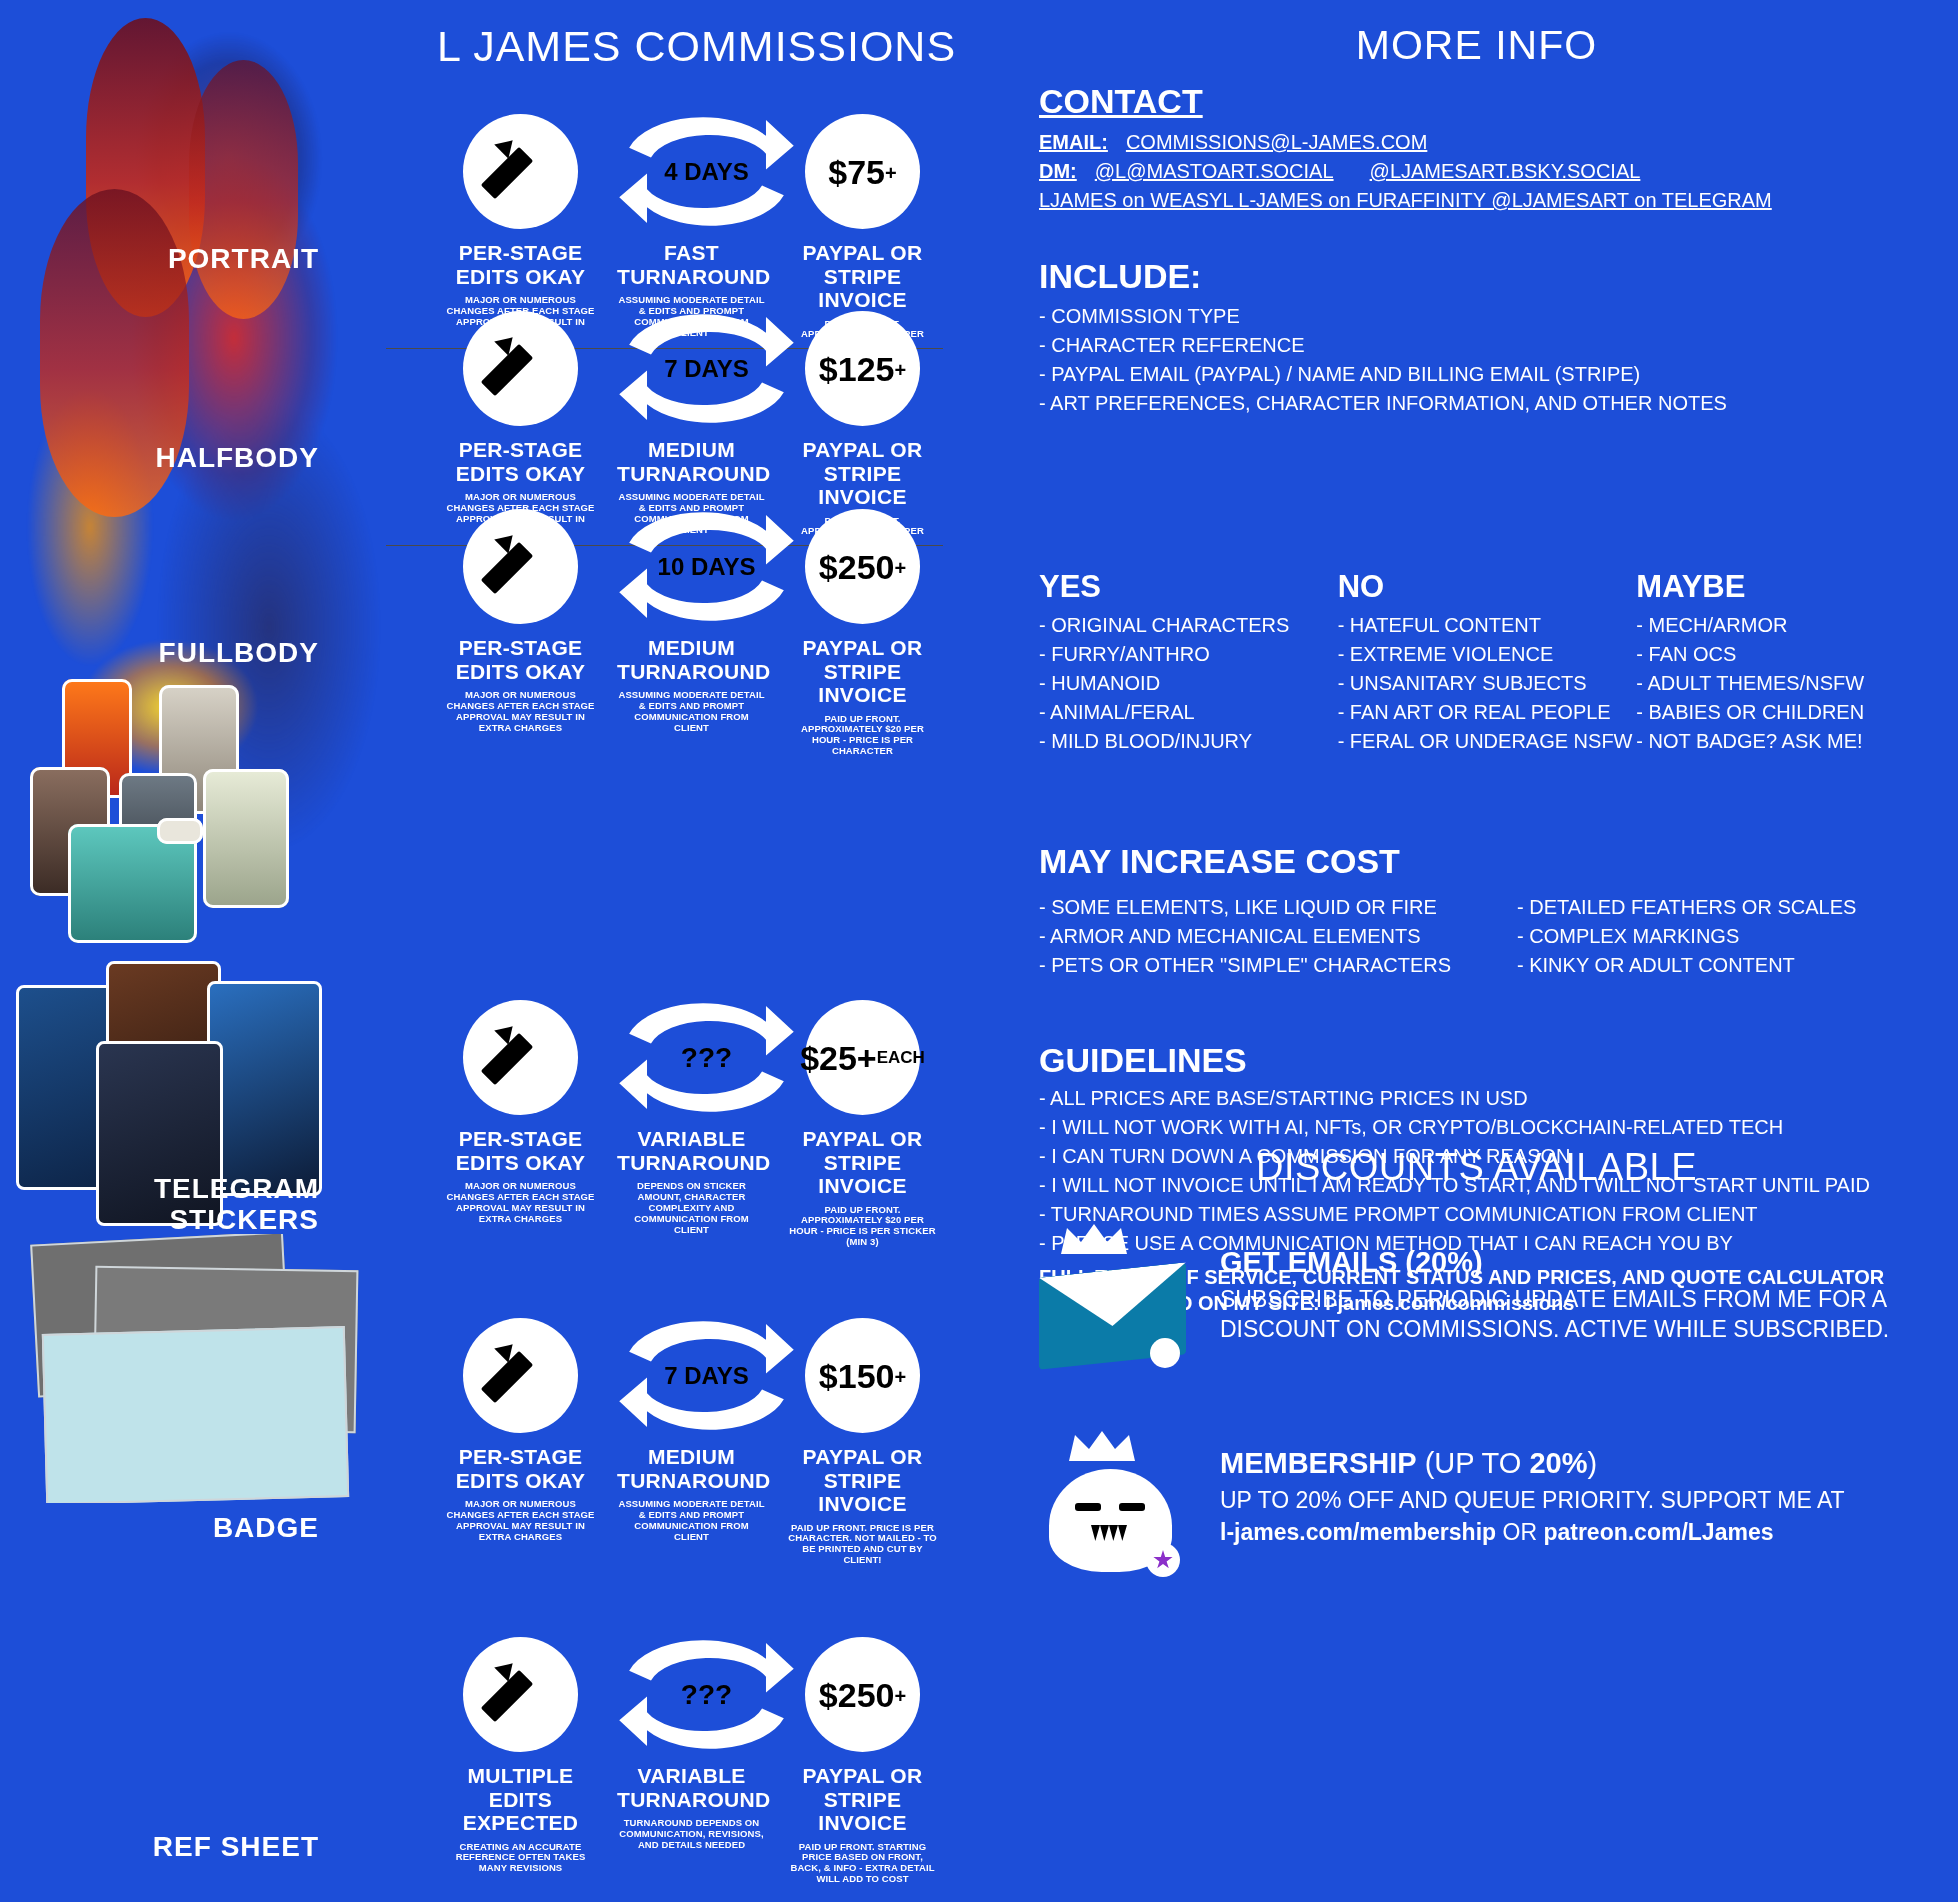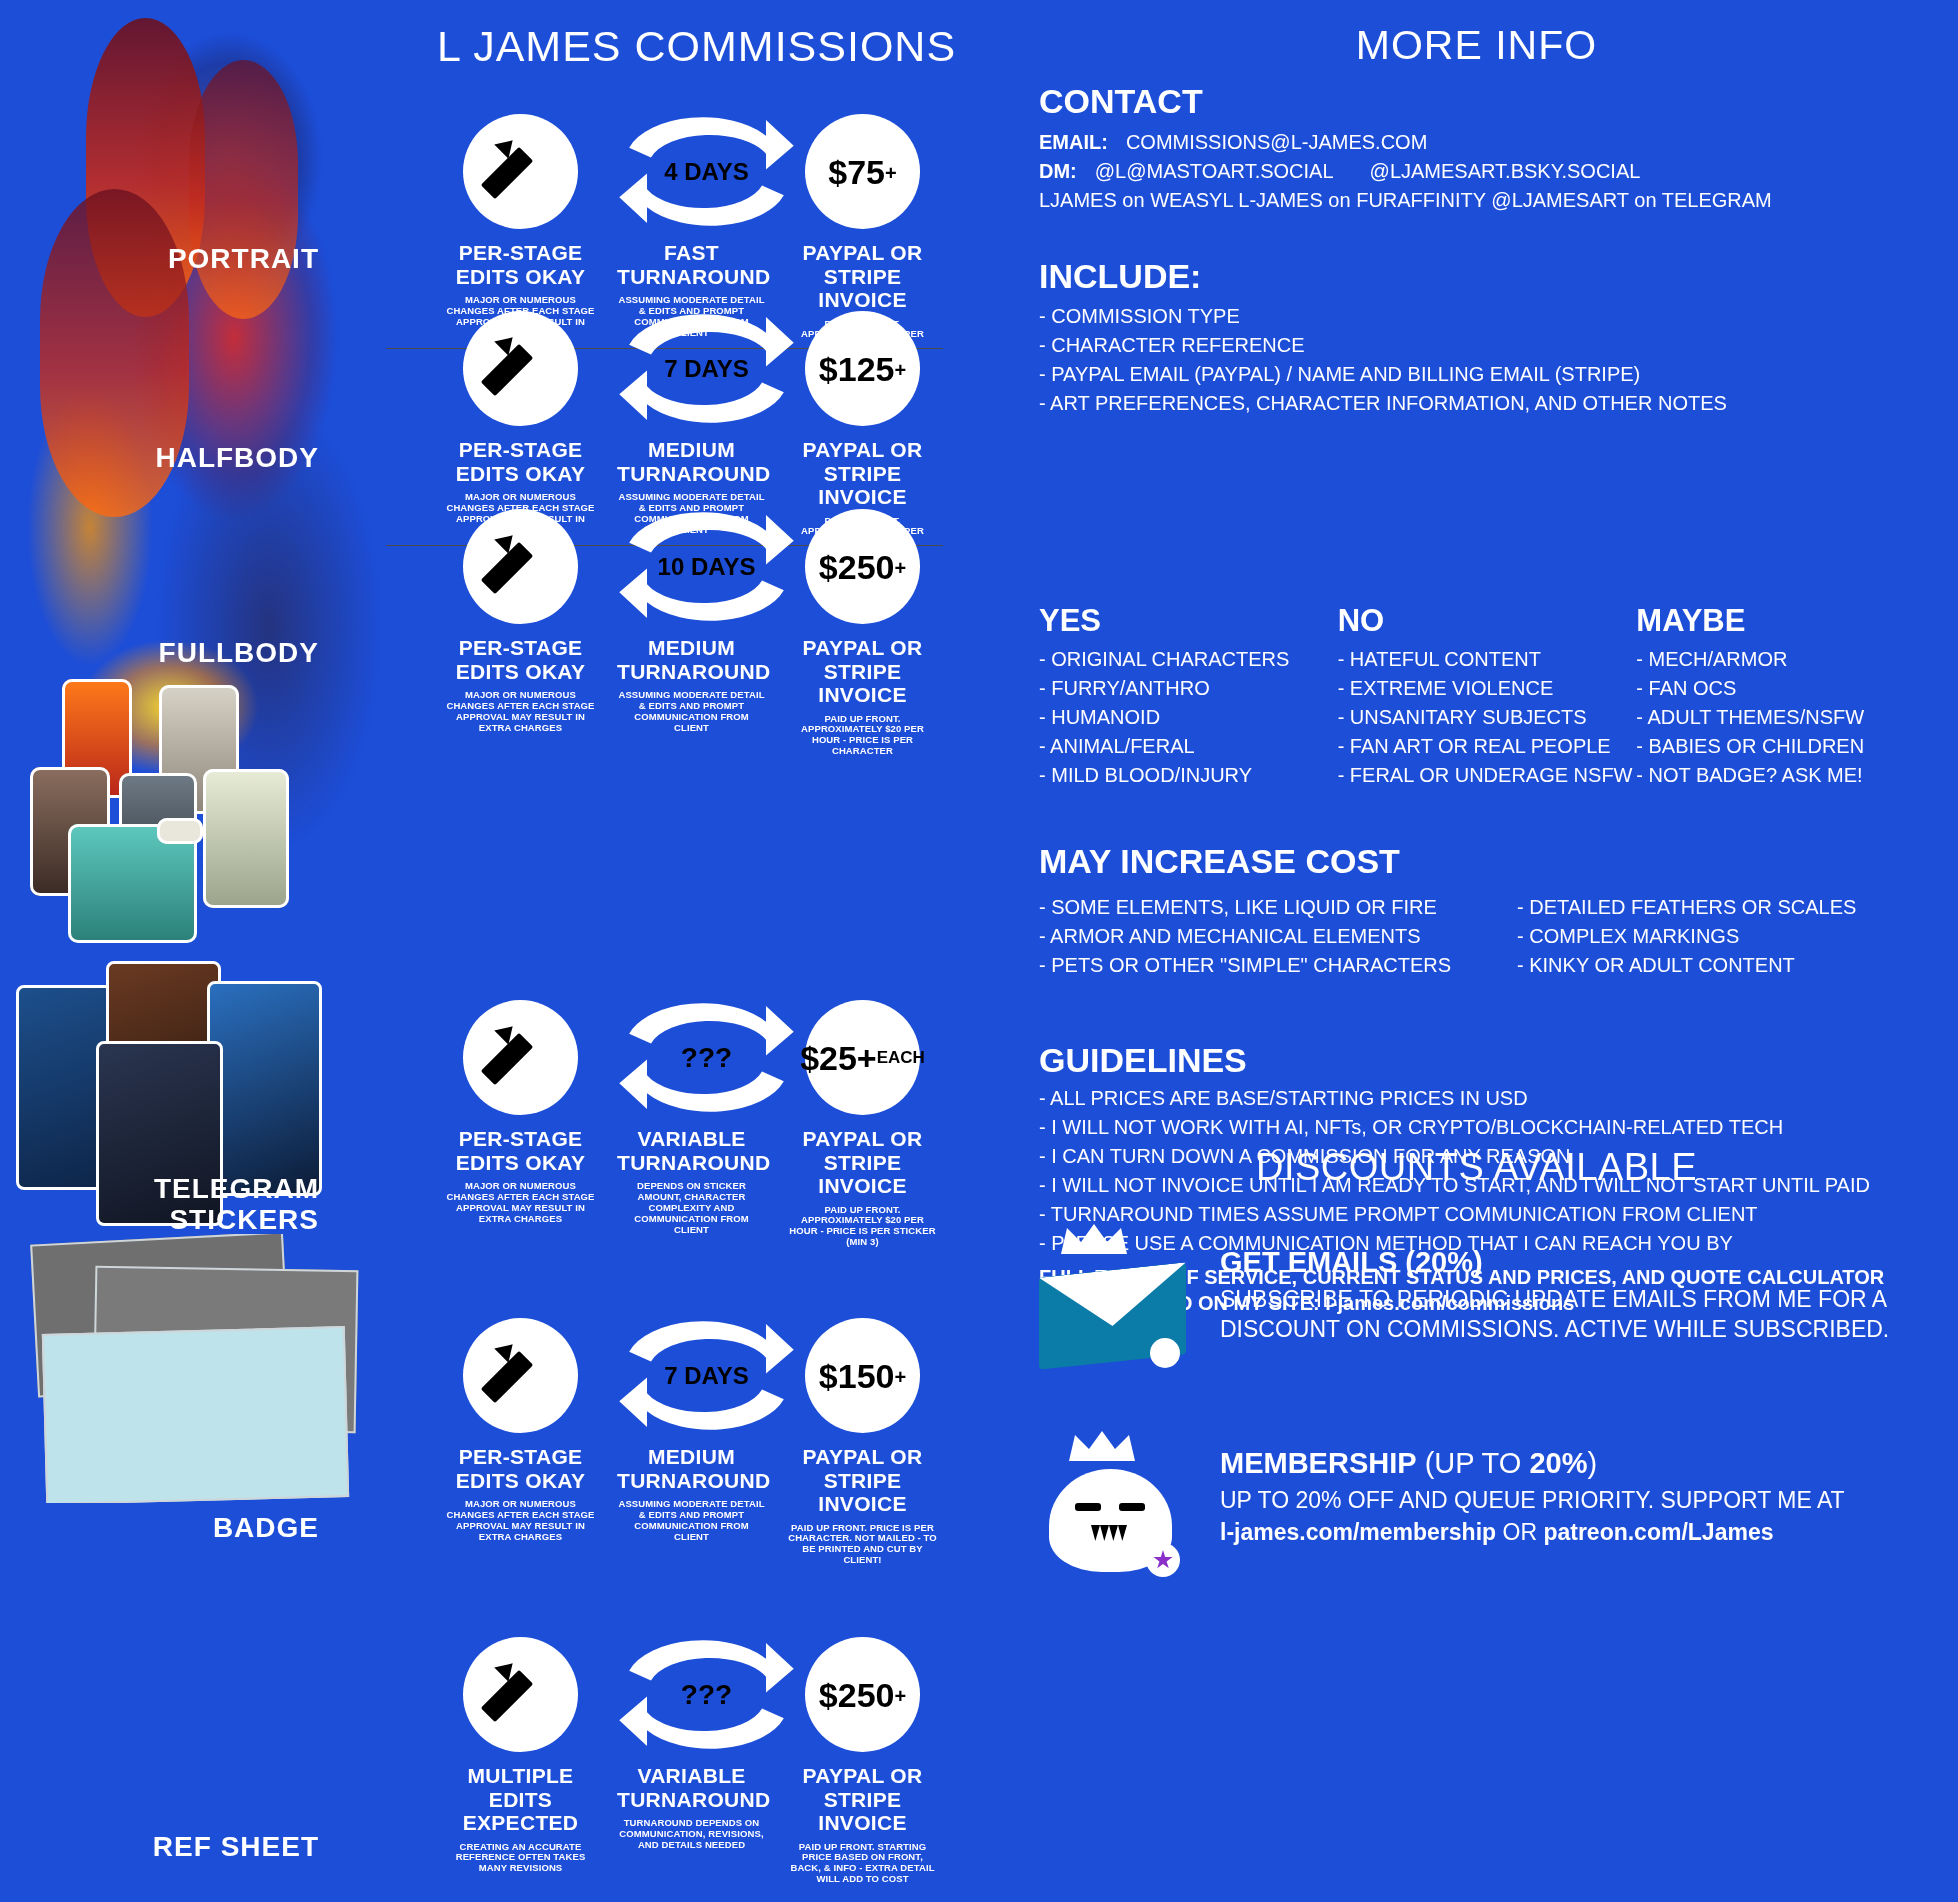--- a/index.html
+++ b/index.html
@@ -98,21 +98,21 @@
     margin-top:7px;font-size:9.5px;line-height:1.15;font-weight:700;letter-spacing:0.1px;color:#fff;
   }
 
   
   .right-col{position:absolute;left:995px;top:0;width:963px;height:1902px;}
   .title-more{
     position:absolute;left:0;top:22px;width:963px;text-align:center;
     font-size:41px;letter-spacing:1px;
   }
   .h2{font-size:34px;font-weight:700;letter-spacing:0px;}
-  .h3{font-size:31px;font-weight:700;margin-top:34px;}
+  .h3{font-size:31px;font-weight:700;}
 
   .sec{position:absolute;left:44px;}
 
   .kv{font-size:20px;margin-top:2px;}
   .kv b{font-weight:700;}
   .kv .pad{display:inline-block;width:18px;}
 
   ul.plain{list-style:none;margin:6px 0 0 0;padding:0;}
   ul.plain li{font-size:20px;line-height:1.45;}
 
@@ -407,21 +407,21 @@
         <div class="sub">PAID UP FRONT. STARTING PRICE BASED ON FRONT, BACK, &amp; INFO - EXTRA DETAIL WILL ADD TO COST</div>
       </div>
     </div>
 
   </div>
 
   <div class="right-col">
 
     <div class="title-more">MORE INFO</div>
 
-    <div class="sec" style="top:82px;width:876px;">
+    <div class="sec" style="top:82px;width:876px;text-decoration:underline;">
       <div class="h2">CONTACT</div>
       <div class="kv" style="margin-top:10px;">
         <b>EMAIL:</b><span class="pad"></span><span>COMMISSIONS@L-JAMES.COM</span>
       </div>
       <div class="kv" style="margin-top:6px;">
         <b>DM:</b><span class="pad"></span><span>@L@MASTOART.SOCIAL</span><span class="pad"></span><span class="pad"></span><span>@LJAMESART.BSKY.SOCIAL</span>
       </div>
       <div class="kv" style="margin-top:6px;">LJAMES on WEASYL    L-JAMES on FURAFFINITY    @LJAMESART on TELEGRAM</div>
     </div>
 

